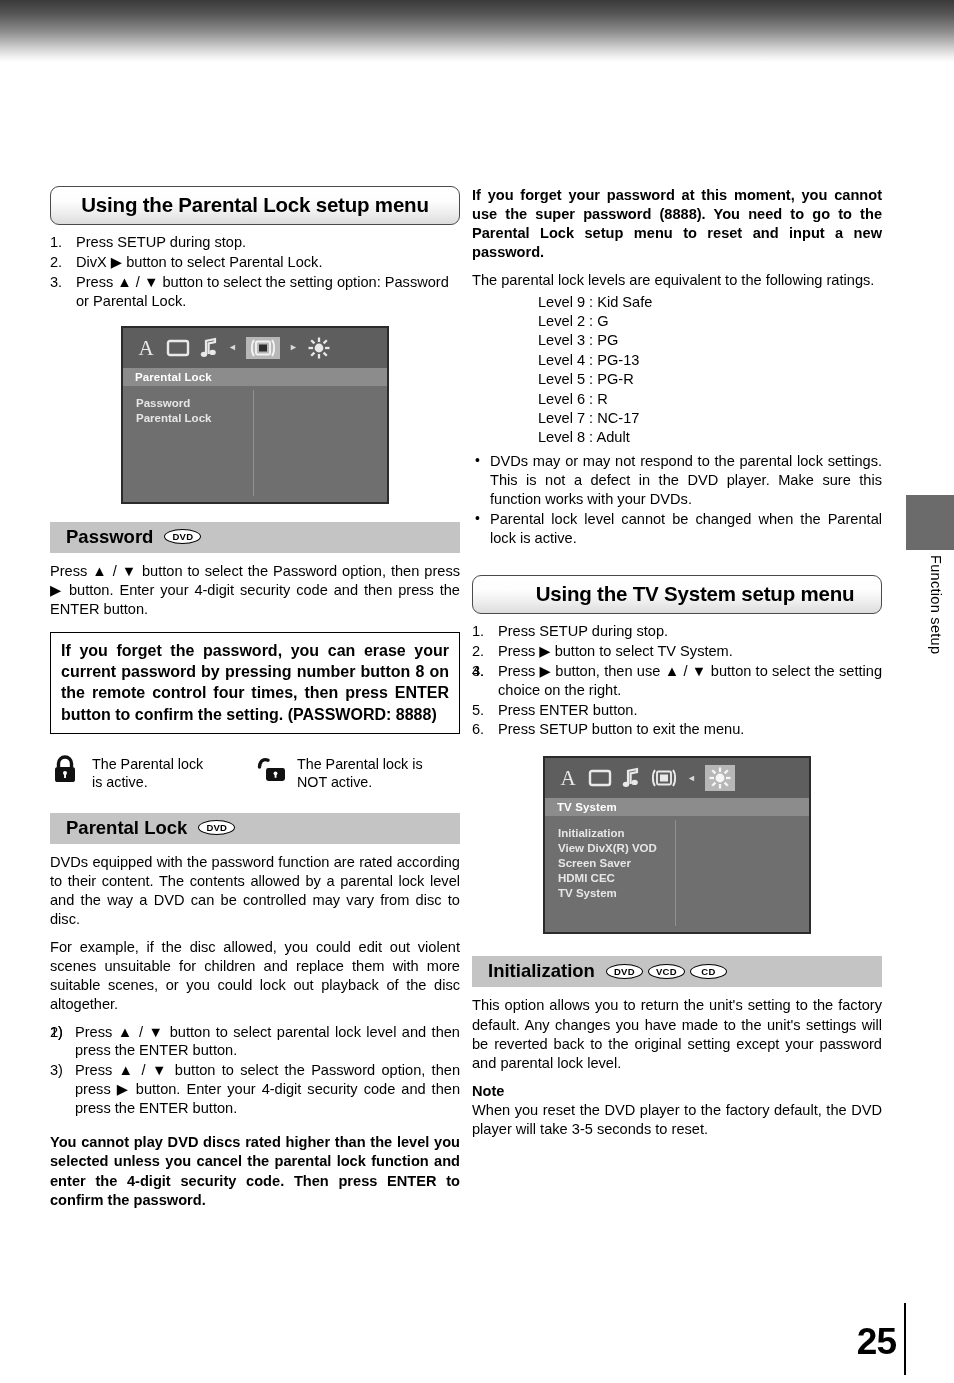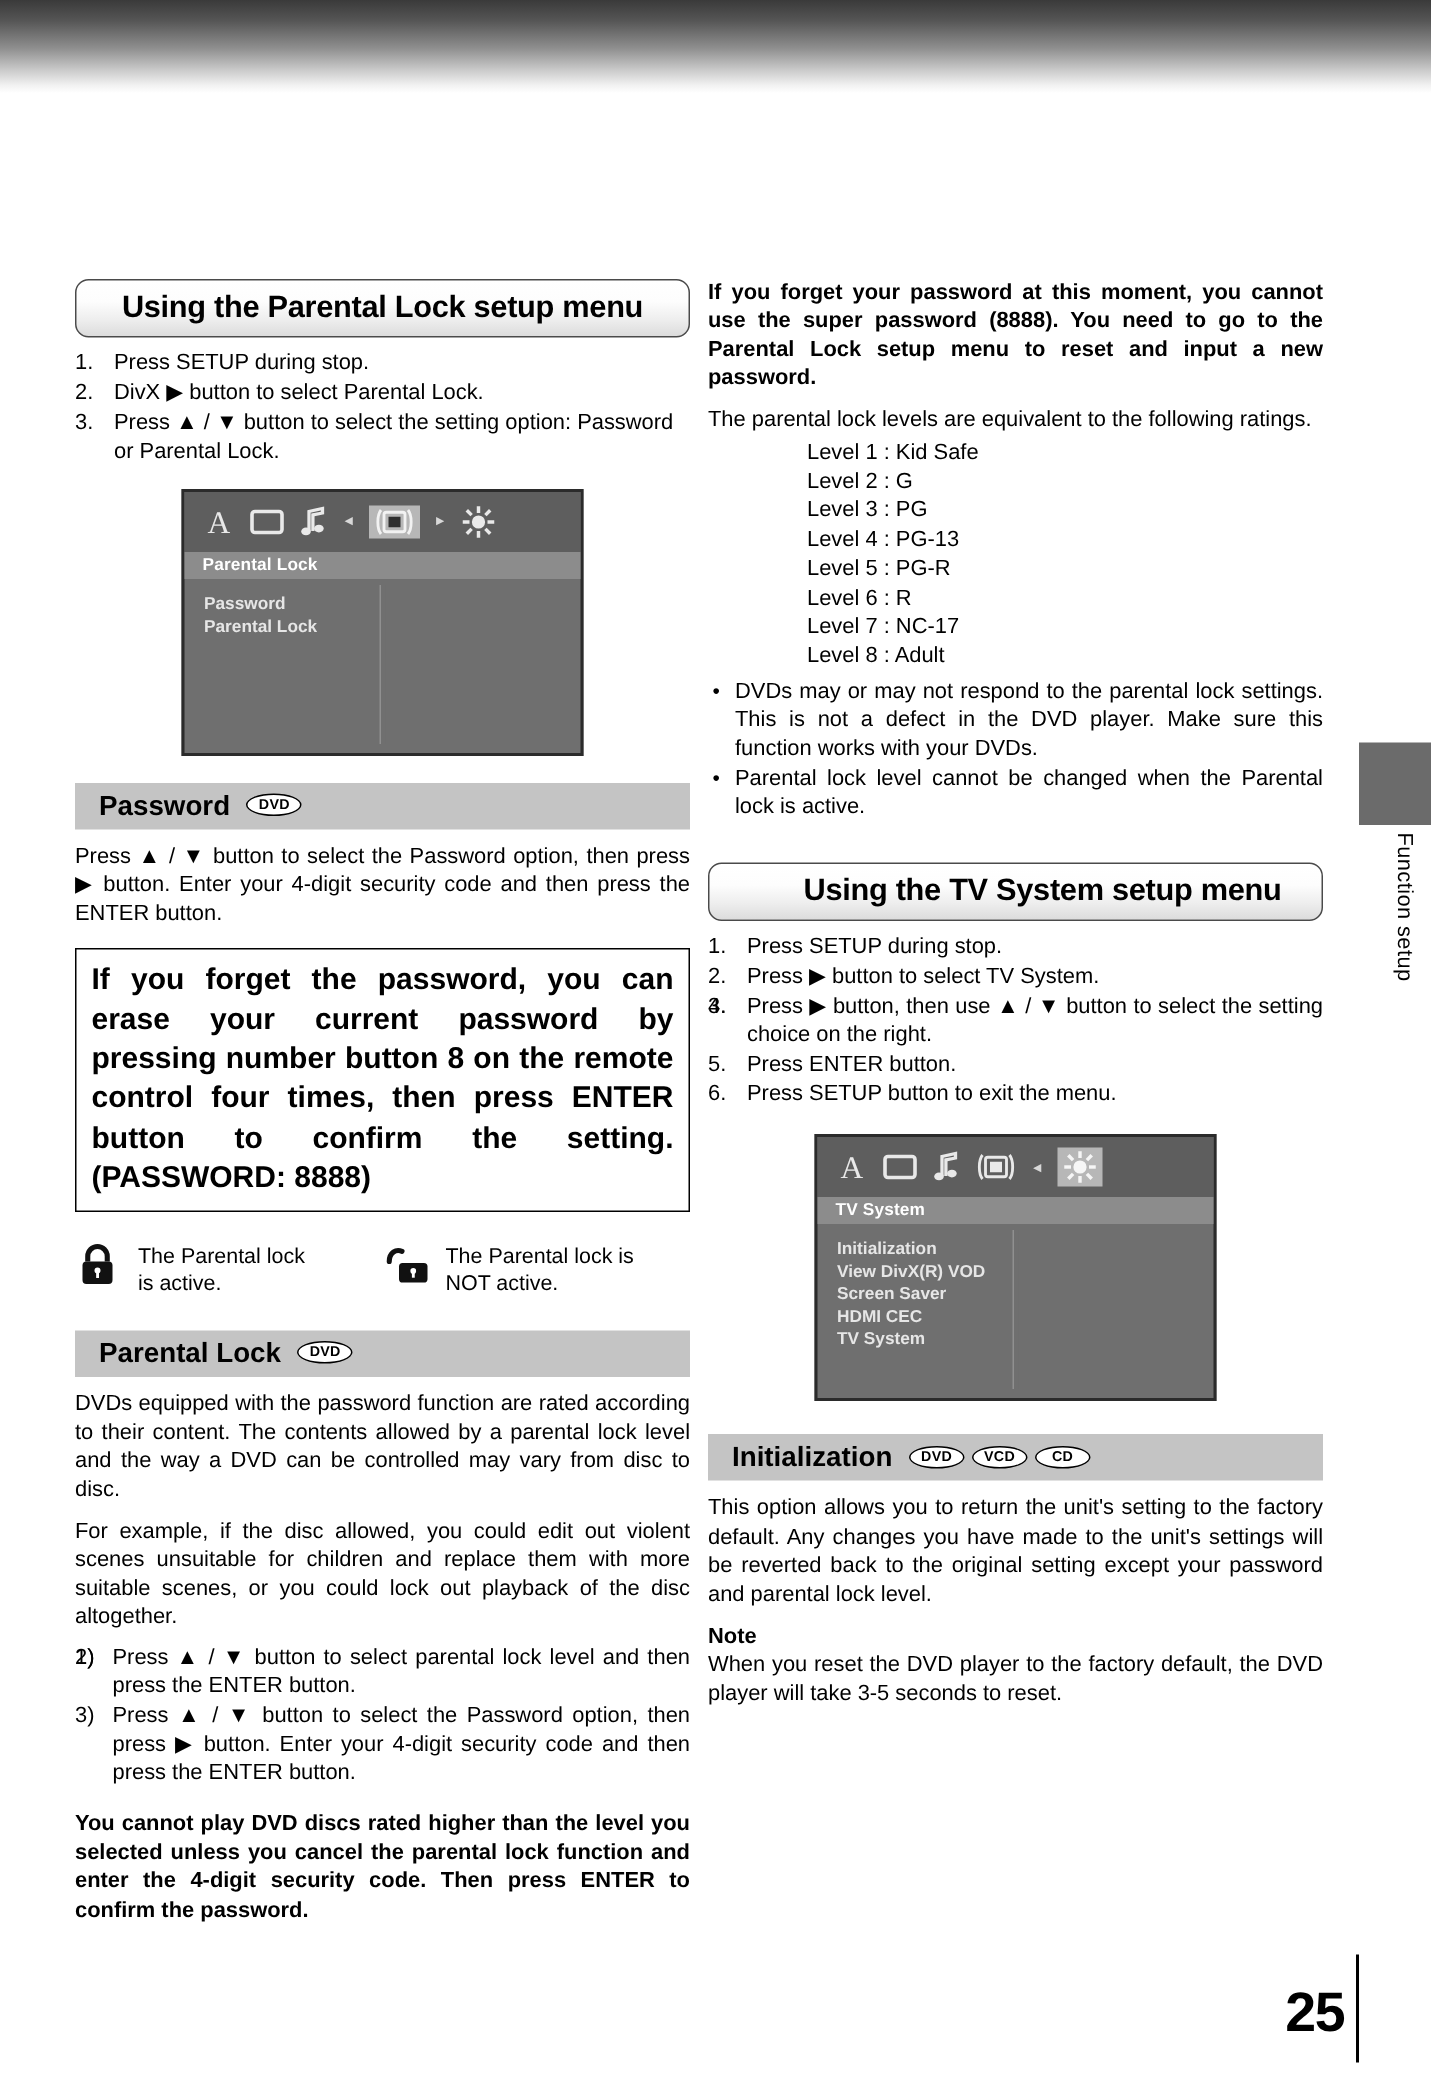--- a/index.html
+++ b/index.html
@@ -97,21 +97,21 @@
   .levels { margin-top: 2px; margin-left: 66px; }
   .levels div { font-size: 14.6px; line-height: 1.33; }
 
   
   .warnbox {
     border: 1.7px solid #000;
     padding: 7px 10px 8px 10px;
     margin-top: 13px;
   }
   .warnbox p {
-    font-size: 20px; font-weight: bold; line-height: 1.32; text-align: justify;
+    font-size: 16px; font-weight: bold; line-height: 1.32; text-align: justify;
   }
 
   
   .legend { display: flex; margin-top: 20px; }
   .legend .cell { display: flex; align-items: flex-start; width: 205px; }
   .legend .lbl { font-size: 14.3px; line-height: 1.26; margin-left: 12px; margin-top: 1px; }
   .lockicon { width: 30px; height: 32px; flex: 0 0 30px; }
 
   
   .osd {
@@ -307,21 +307,21 @@
 
     <p class="body bold" style="margin-top:15px;">You cannot play DVD discs rated higher than the level you selected unless you cancel the parental lock function and enter the 4-digit security code. Then press ENTER to confirm the password.</p>
   </div>
 
   <div class="col col-right">
 
     <p class="body bold" style="margin-top:0;">If you forget your password at this moment, you cannot use the super password (8888). You need to go to the Parental Lock setup menu to reset and input a new password.</p>
     <p class="body">The parental lock levels are equivalent to the following ratings.</p>
 
     <div class="levels">
-      <div>Level 1 : Kid Safe</div>
+      <div>Level 9 : Kid Safe</div>
       <div>Level 2 : G</div>
       <div>Level 3 : PG</div>
       <div>Level 4 : PG-13</div>
       <div>Level 5 : PG-R</div>
       <div>Level 6 : R</div>
       <div>Level 7 : NC-17</div>
       <div>Level 8 : Adult</div>
     </div>
 
     <ul class="bullets">

